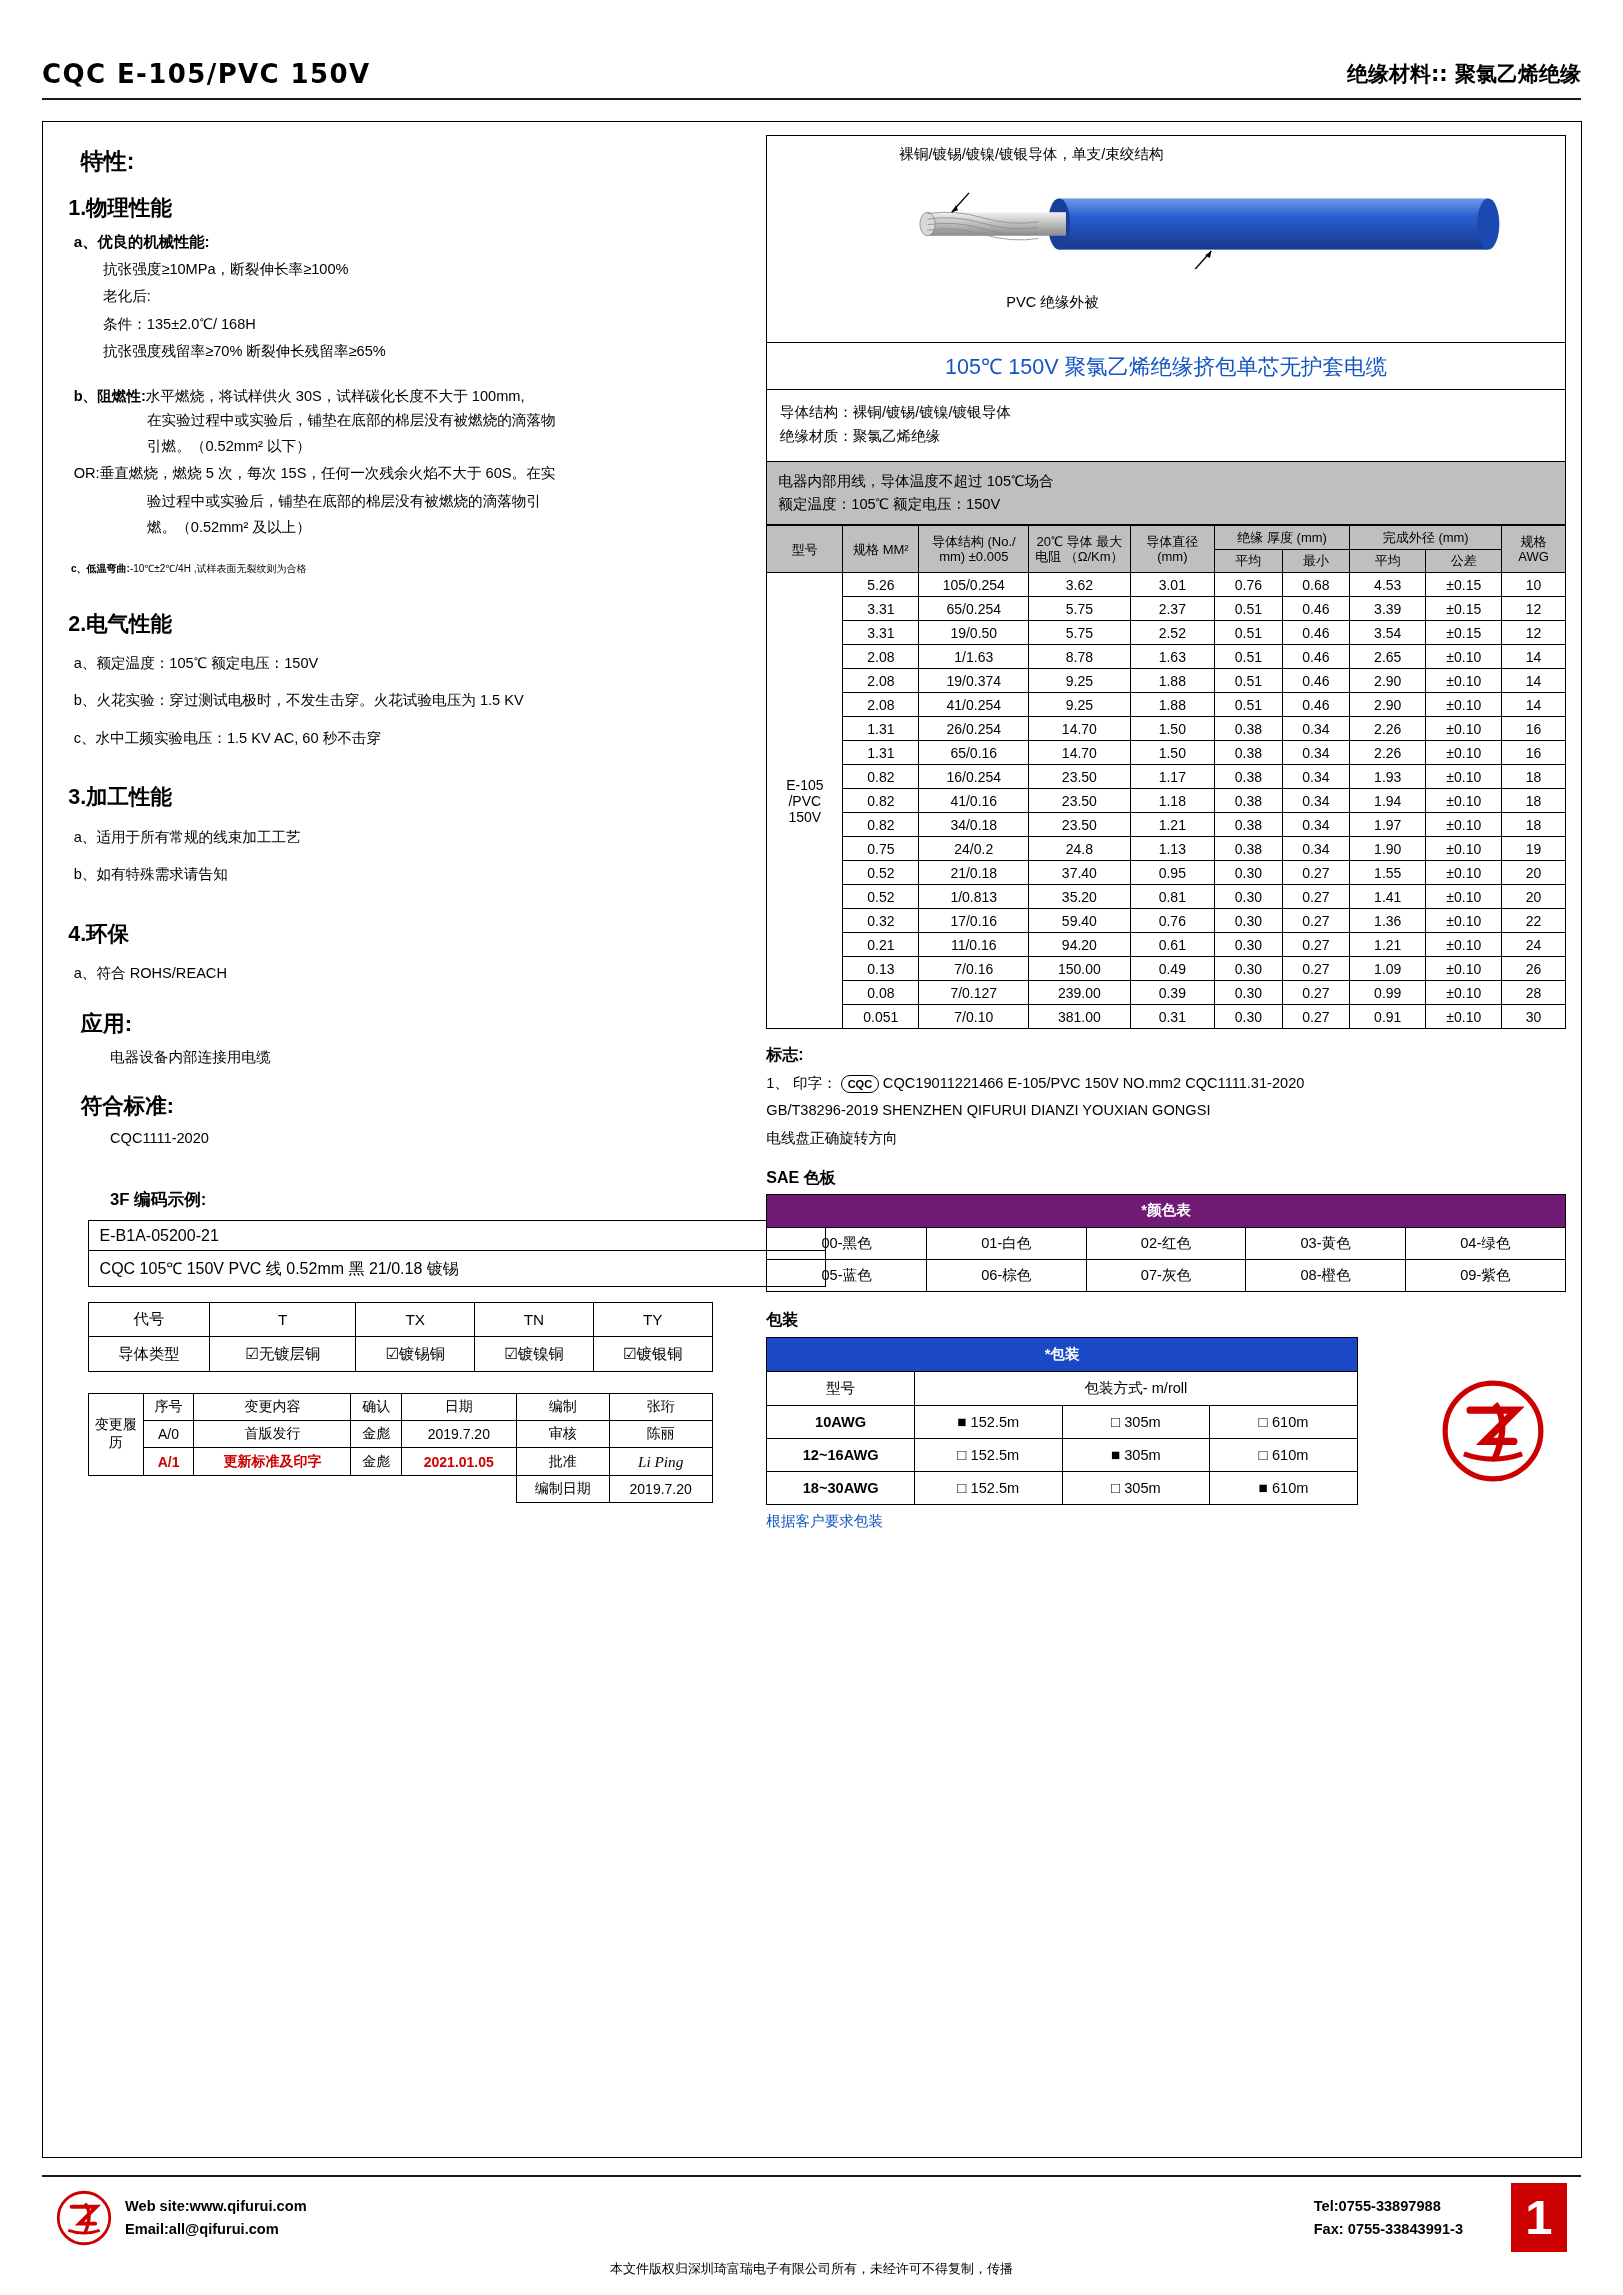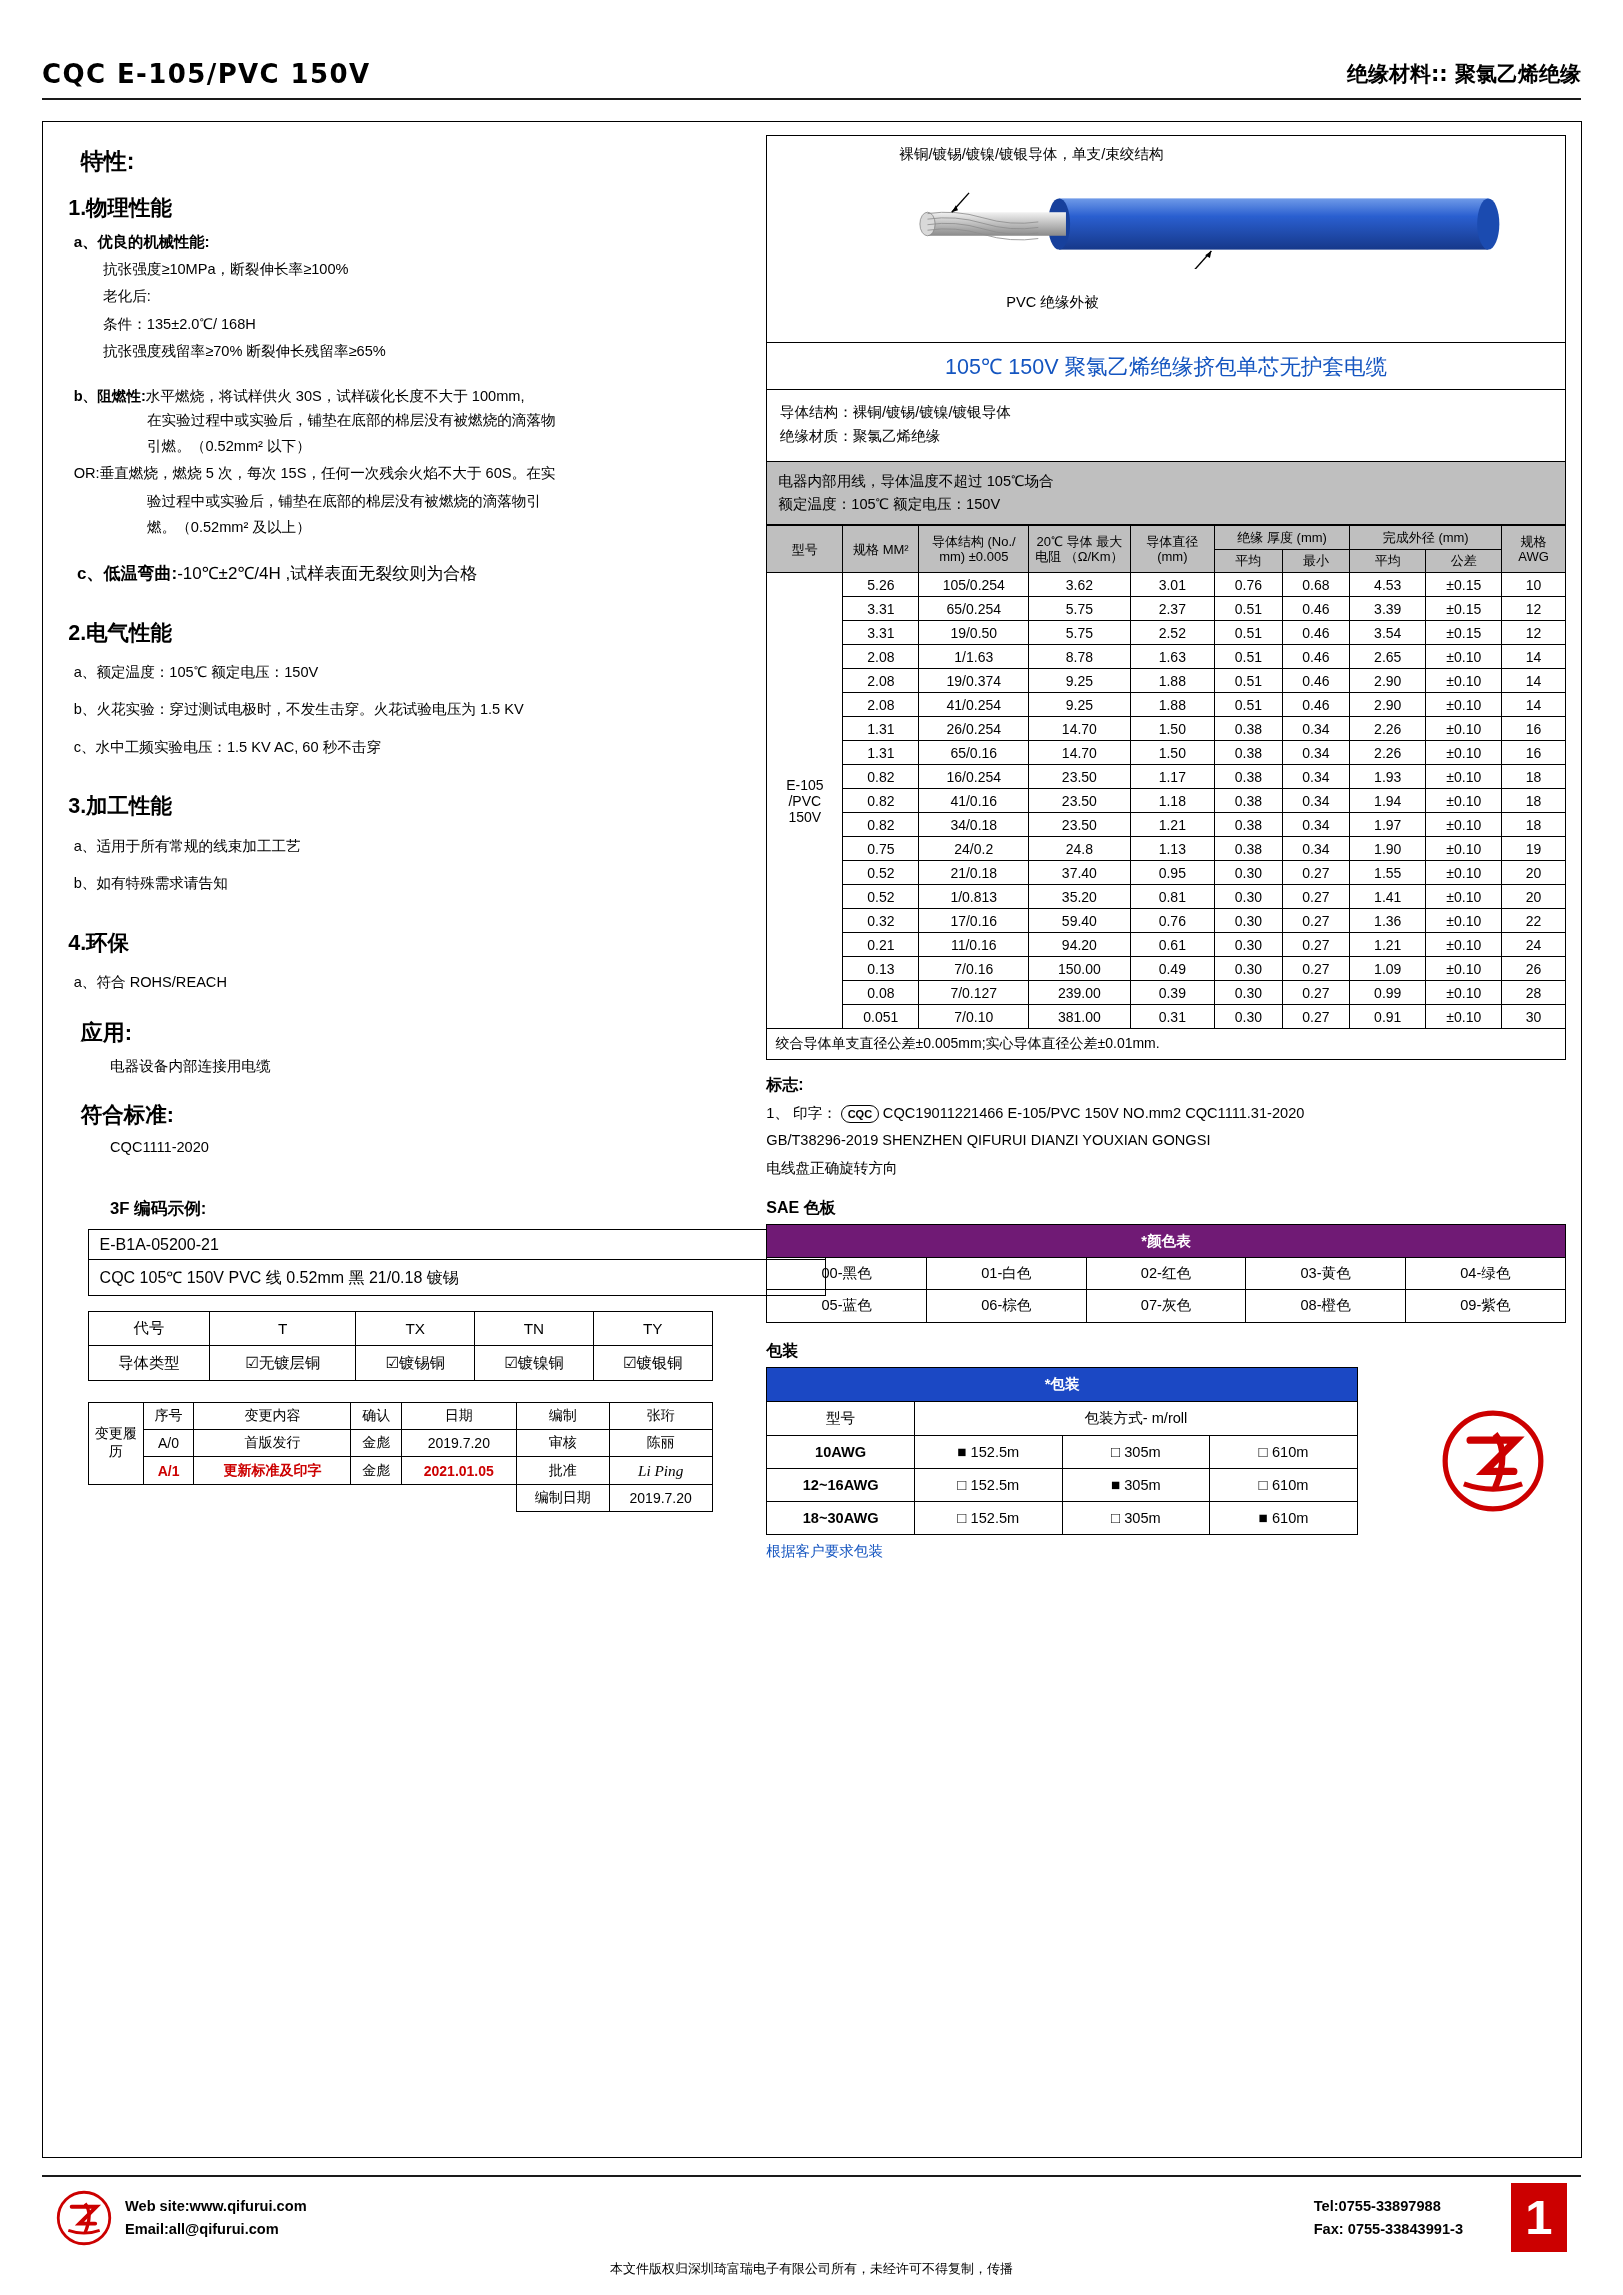--- a/index.html
+++ b/index.html
@@ -307,21 +307,21 @@
       <div style="font-size:14.6px; margin-left:9.7px;">
         <span style="font-weight:bold">b、阻燃性:</span><span>水平燃烧，将试样供火 30S，试样碳化长度不大于 100mm,</span>
       </div>
       <div class="p-ind">在实验过程中或实验后，铺垫在底部的棉层没有被燃烧的滴落物</div>
       <div class="p-ind">引燃。（0.52mm² 以下）</div>
       <div class="p2">OR:垂直燃烧，燃烧 5 次，每次 15S，任何一次残余火焰不大于 60S。在实</div>
       <div class="p-ind">验过程中或实验后，铺垫在底部的棉层没有被燃烧的滴落物引</div>
       <div class="p-ind">燃。（0.52mm² 及以上）</div>
 
       <div style="height:18px"></div>
-      <div style="font-size:17px; margin-left:13px;">
+      <div style="font-size:10px; margin-left:7px;">
         <span style="font-weight:bold">c、低温弯曲:</span><span>-10℃±2℃/4H ,试样表面无裂纹则为合格</span>
       </div>
 
       <div class="h2" style="margin-top:33px">2.电气性能</div>
       <div class="p2" style="margin-top:15.3px">a、额定温度：105℃     额定电压：150V</div>
       <div class="p2" style="margin-top:15.3px">b、火花实验：穿过测试电极时，不发生击穿。火花试验电压为 1.5 KV</div>
       <div class="p2" style="margin-top:15.3px">c、水中工频实验电压：1.5 KV AC, 60 秒不击穿</div>
 
       <div class="h2" style="margin-top:33px">3.加工性能</div>
       <div class="p2" style="margin-top:15.3px">a、适用于所有常规的线束加工工艺</div>
@@ -690,21 +690,20 @@
               <td>0.31</td>
               <td>0.30</td>
               <td>0.27</td>
               <td>0.91</td>
               <td>±0.10</td>
               <td>30</td>
             </tr>
           </tbody>
       </table>
 
-      <div class="note-line">绞合导体单支直径公差±0.005mm;实心导体直径公差±0.01mm.</div>
 
       <div class="mark-title">标志:</div>
       <div class="mark-p">
         <span>1、 印字：</span><span class="cqc-stamp">CQC</span><span>CQC19011221466  E-105/PVC  150V  NO.mm2  CQC1111.31-2020</span>
       </div>
       <div class="mark-p">GB/T38296-2019 SHENZHEN QIFURUI DIANZI YOUXIAN GONGSI</div>
       <div class="mark-p">电线盘正确旋转方向</div>
 
       <div class="sae-title">SAE 色板</div>
       <table class="sae">

